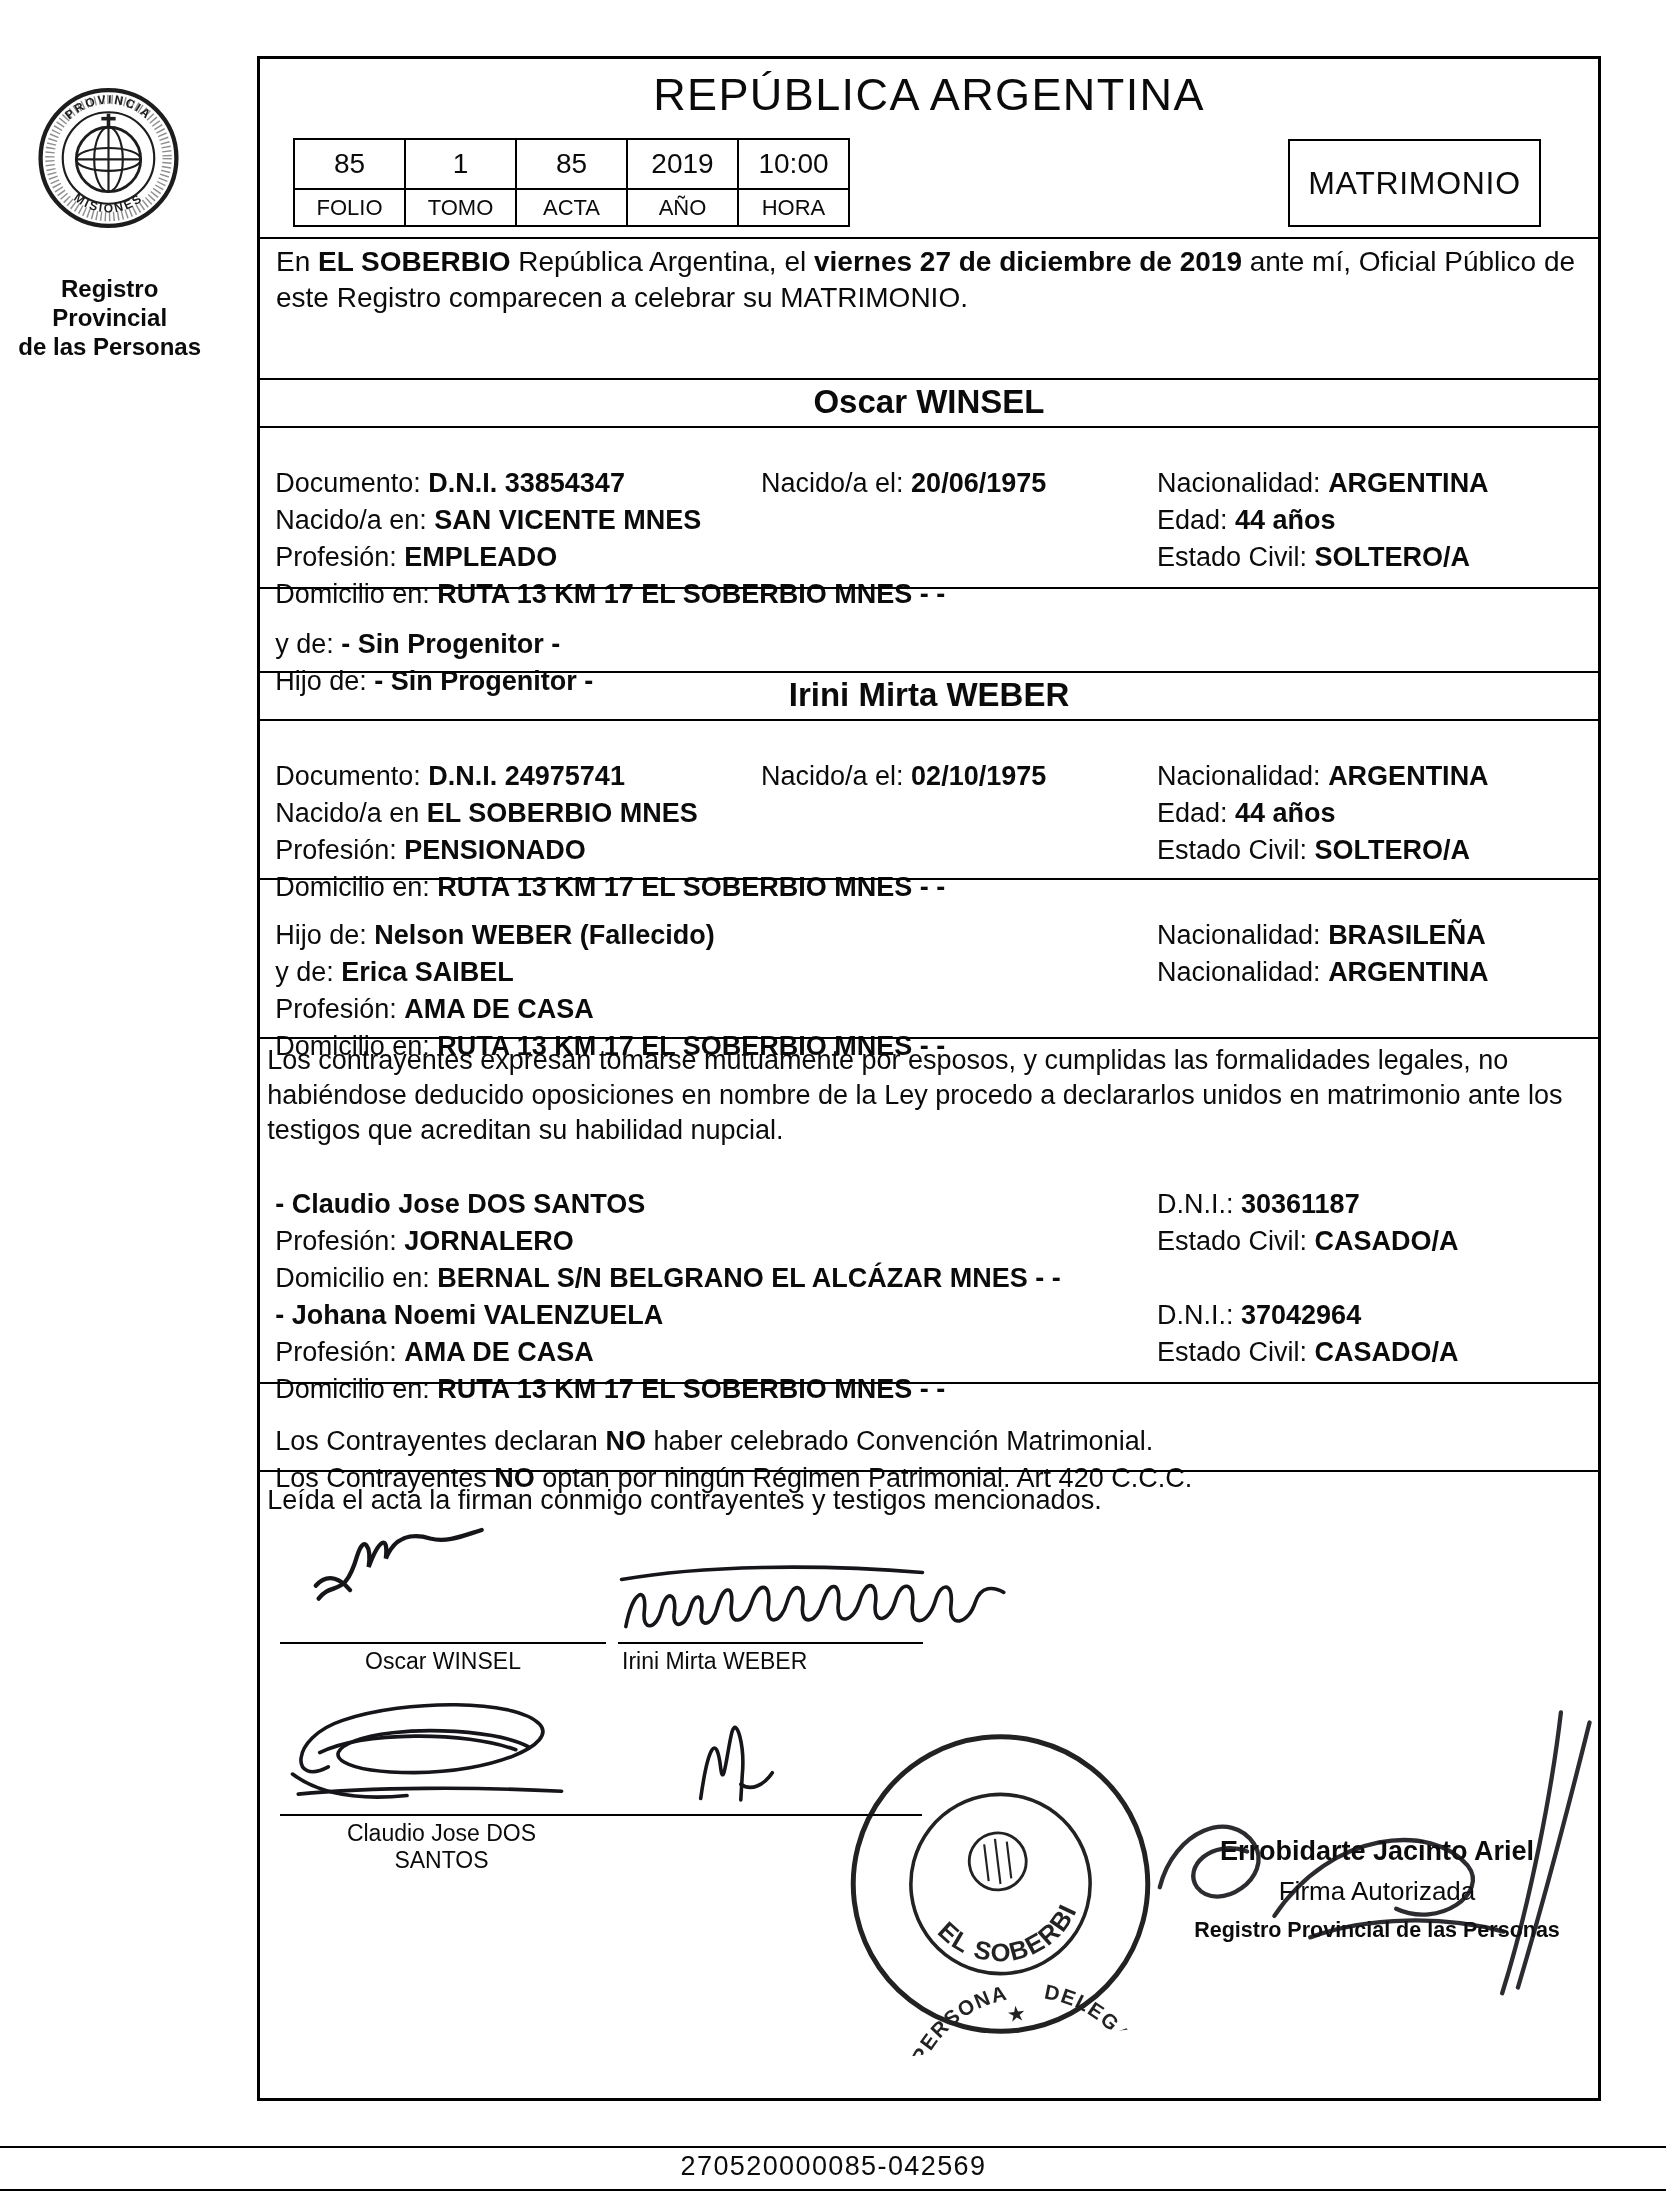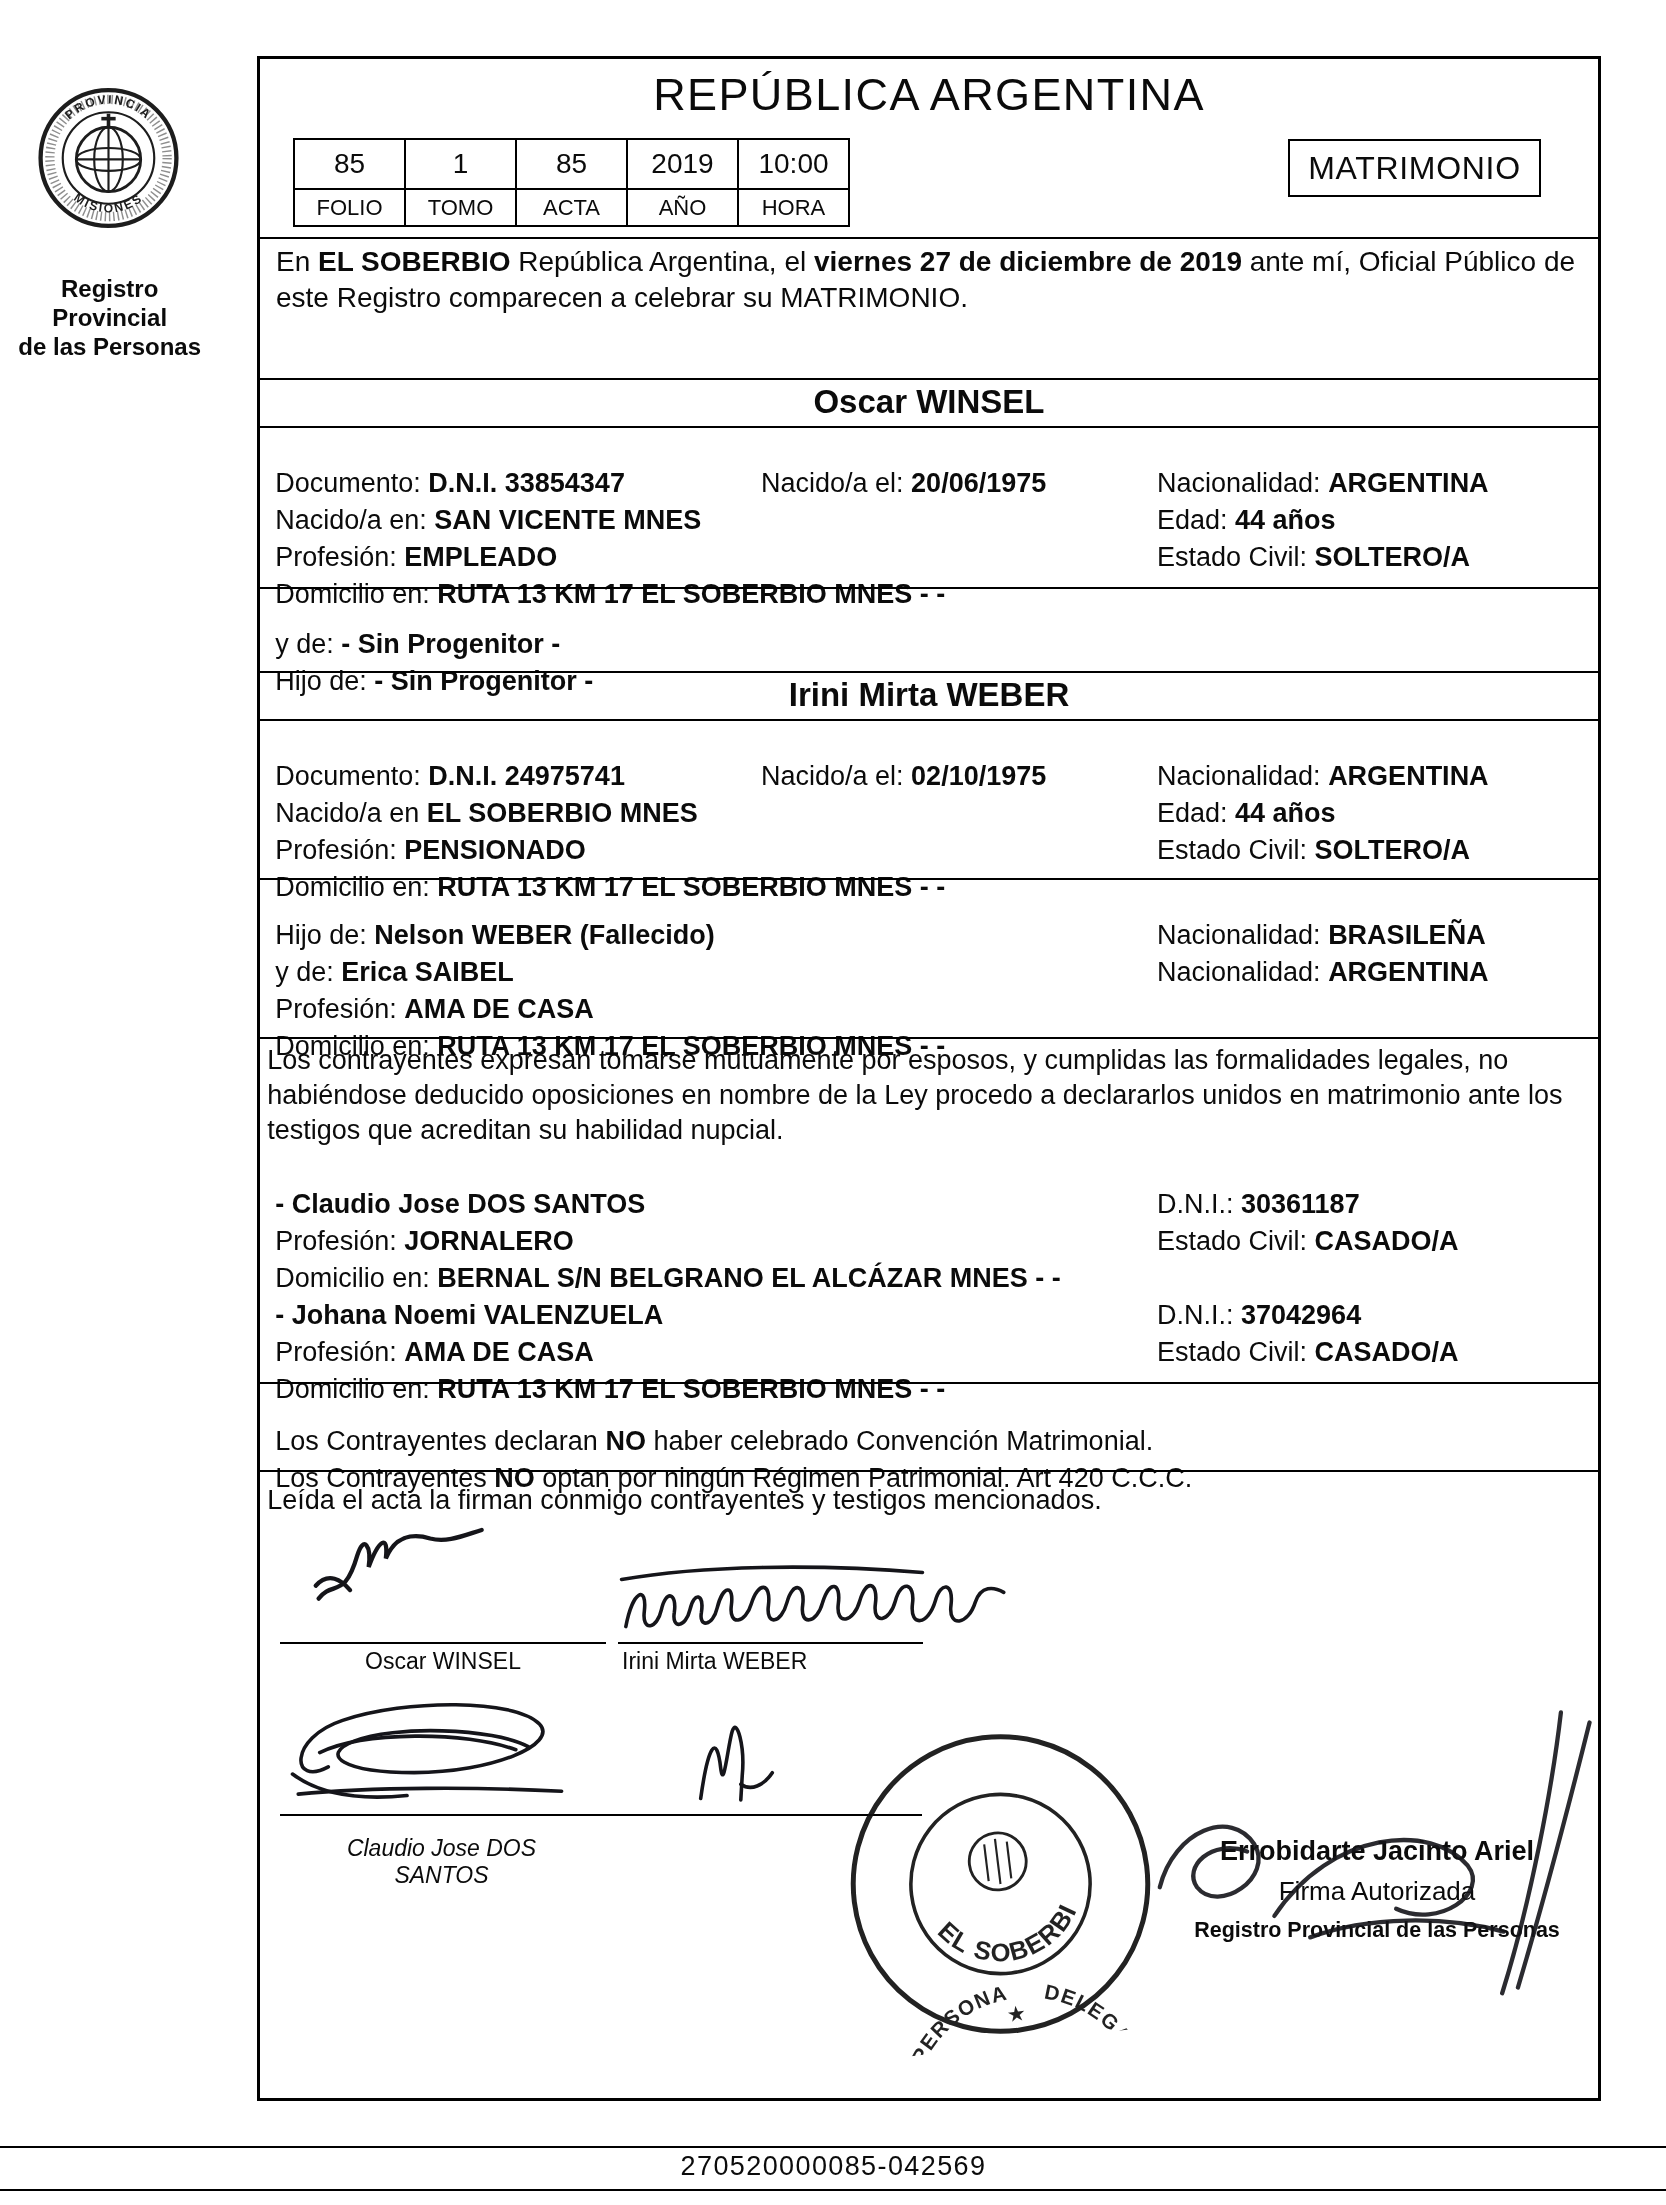--- a/index.html
+++ b/index.html
@@ -21,21 +21,21 @@
   .hline { position:absolute; left:-0.7px; width:calc(100% + 1.4px); border-top:2.9px solid #000; }
 
   .doc-title { position:absolute; top:10px; left:0; width:100%; text-align:center;
     font-size:45px; letter-spacing:1.4px; }
 
   .folio-table { position:absolute; left:33px; top:79px; border-collapse:collapse; }
   .folio-table td { border:2.9px solid #000; width:111px; text-align:center;
     font-size:28px; height:50px; padding:0 4.3px; }
   .folio-table tr.lbl-row td { font-size:22px; height:37px;margin-top:36px; }
 
-  .type-box { position:absolute; left:1028px; top:80px; width:253px; height:58px;
+  .type-box { position:absolute; left:1028px; top:80px; width:253px; height:88px;
     border:2.9px solid #000; display:flex; align-items:center; justify-content:center;
     font-size:32px; letter-spacing:0.7px; }
 
   .intro { position:absolute; left:16px; top:185px; width:1328px;
     font-size:28px; line-height:36px; }
 
   .section-name { position:absolute; left:0; width:100%; text-align:center;
     font-size:33px; font-weight:bold; }
 
   .fields { position:absolute; left:8px; width:100%;margin-top:32px; }
@@ -43,21 +43,21 @@
   .c1 { position:absolute; left:7.2px; }
   .c2 { position:absolute; left:493px; }
   .c3 { position:absolute; left:889px; }
 
   .para { position:absolute; left:7.2px; width:1326px; font-size:27px; line-height:35px; }
 
   .sig-ink { position:absolute; pointer-events:none; }
   .sig-line { position:absolute; border-top:2.2px solid #000; }
   .sig-label { position:absolute; font-size:23px; line-height:27px; }
   .sig-label.center { text-align:center; }
-  .wrap1 { display:block; max-width:222px; margin:15px auto;font-style:italic; }
+  .wrap1 { display:block; max-width:222px; margin:0 auto; }
   .wrap2 { display:block; max-width:179px; margin:0 auto; }
 
   .stamp { position:absolute; left:584px; top:1665px; width:313px; height:320px;
     transform:rotate(-7deg); opacity:.93; }
 
   .official { position:absolute; left:909px; top:1777px; width:416px; text-align:center; }
   .official .o-name { font-size:27px; font-weight:bold; }
   .official .o-role { font-size:26px; margin-top:8.6px; }
   .official .o-org  { font-size:21.5px; font-weight:bold; margin-top:11.5px; }
 

